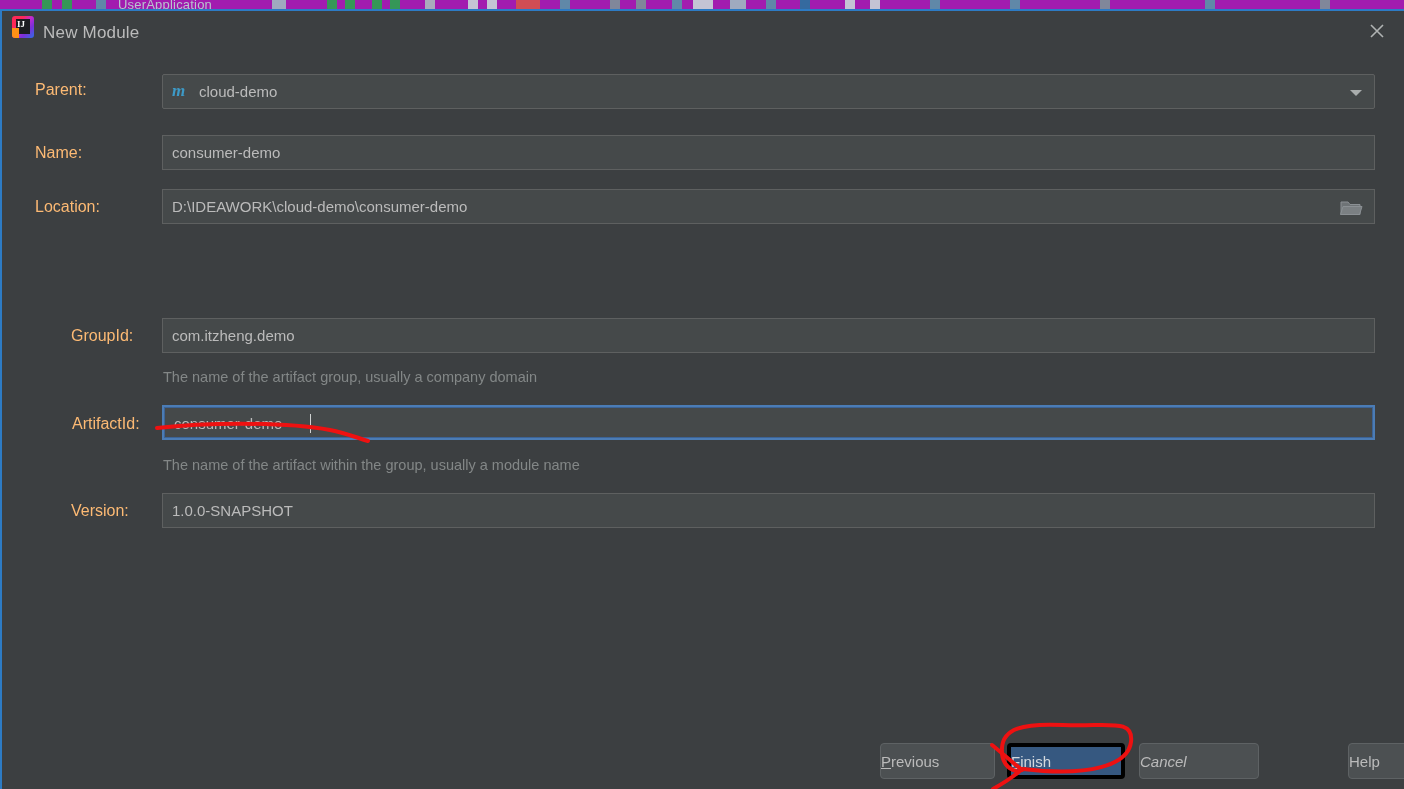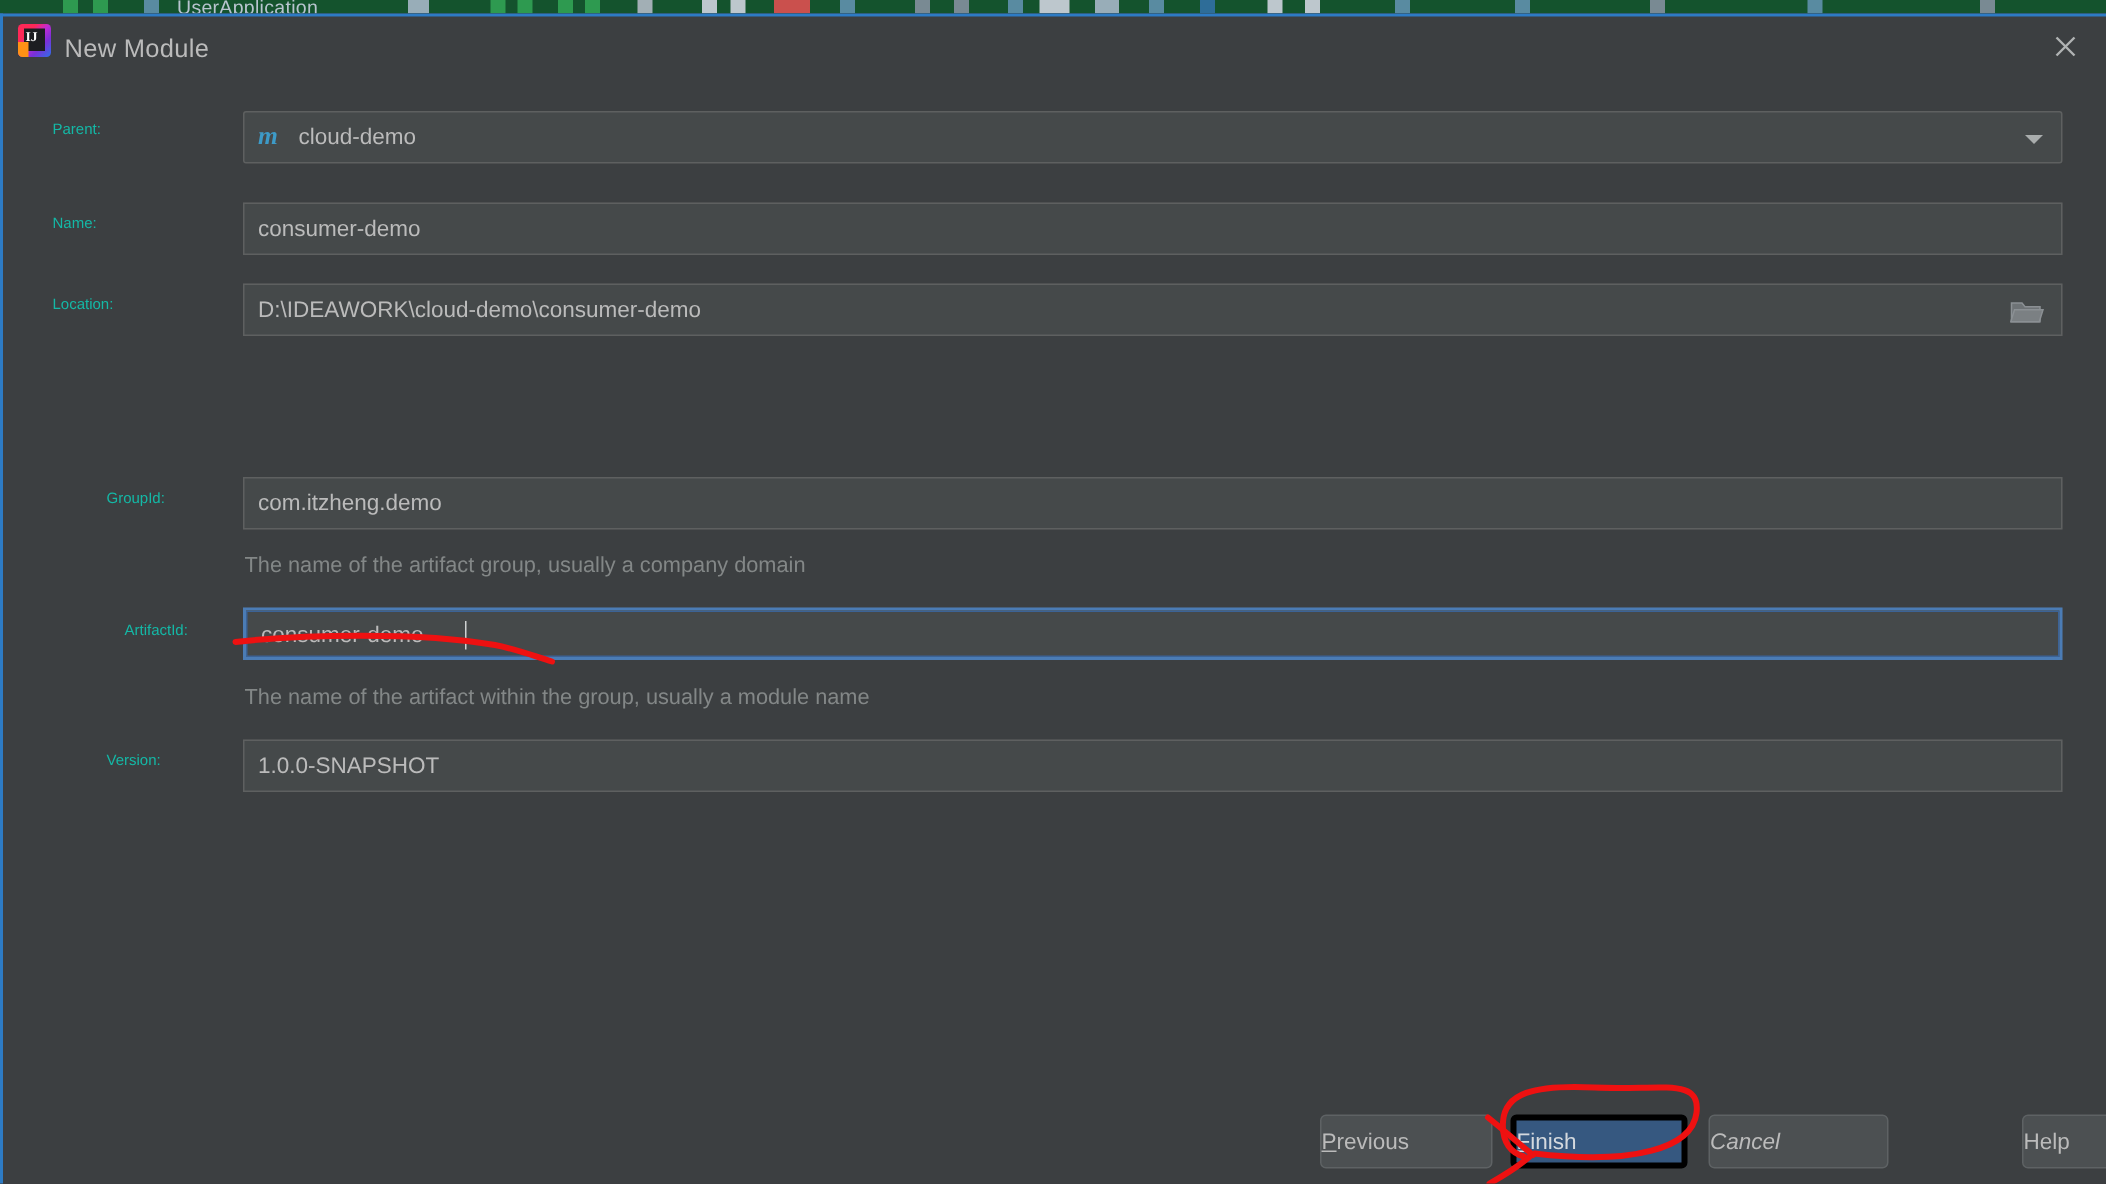--- a/index.html
+++ b/index.html
@@ -13,21 +13,21 @@
     overflow: hidden;
     font-family: "Liberation Sans", sans-serif;
     -webkit-font-smoothing: antialiased;
   }
 
   
   #ide-strip {
     position: absolute;
     left: 0; top: 0;
     width: 1404px; height: 9px;
-    background: #14532d;
+    background: #a21caf;
     overflow: hidden;
   }
   #ide-strip .ide-text {
     position: absolute;
     left: 118px; top: -3px;
     font-size: 13px;
     color: #b8c4cf;
     white-space: nowrap;
     letter-spacing: .2px;
   }
@@ -98,22 +98,22 @@
     right: 8px; top: 3px;
     width: 38px; height: 32px;
     cursor: default;
   }
   #close-button svg { position:absolute; left: 12px; top: 10px; }
 
   
   .row { position: absolute; left: 0; width: 100%; }
   .lbl {
     position: absolute;
-    font-size: 10px;
-    color: #14b8a6;
+    font-size: 16px;
+    color: #fdba74;
     white-space: nowrap;
   }
   .field {
     position: absolute;
     background: #45494a;
     border: 1px solid #5e6060;
     box-sizing: border-box;
     height: 35px;
   }
   .field .val {
@@ -309,21 +309,21 @@
 
   <div class="row">
     <div class="lbl" style="left:69px; top:316px;">GroupId:</div>
     <div class="field" style="left:160px; top:307px; width:1213px;">
       <div class="val">com.itzheng.demo</div>
     </div>
     <div class="hint" style="left:161px; top:358px;">The name of the artifact group, usually a company domain</div>
   </div>
 
   <div class="row">
-    <div class="lbl" style="left:81px; top:404px;">ArtifactId:</div>
+    <div class="lbl" style="left:70px; top:404px;">ArtifactId:</div>
     <div class="field focused" style="left:160px; top:394px; width:1213px;">
       <div class="val" style="left:10px;">consumer-demo</div>
       <div class="caret" style="left:146px;"></div>
     </div>
     <div class="hint" style="left:161px; top:446px;">The name of the artifact within the group, usually a module name</div>
   </div>
 
   <div class="row">
     <div class="lbl" style="left:69px; top:491px;">Version:</div>
     <div class="field" style="left:160px; top:482px; width:1213px;">

